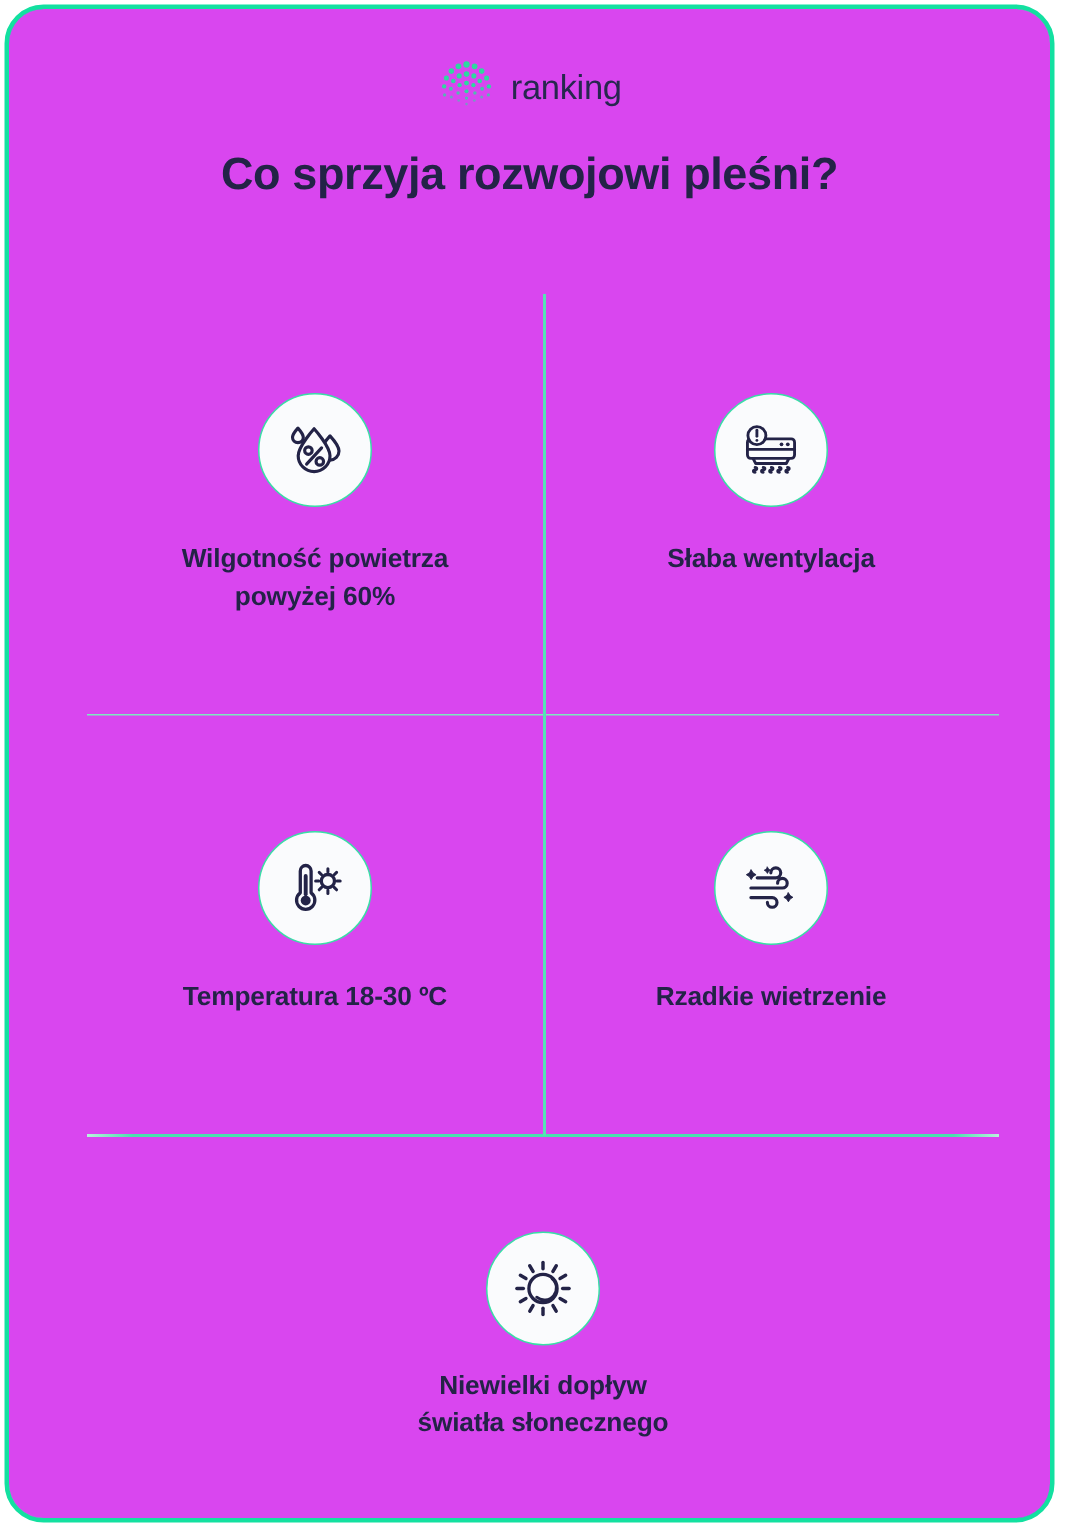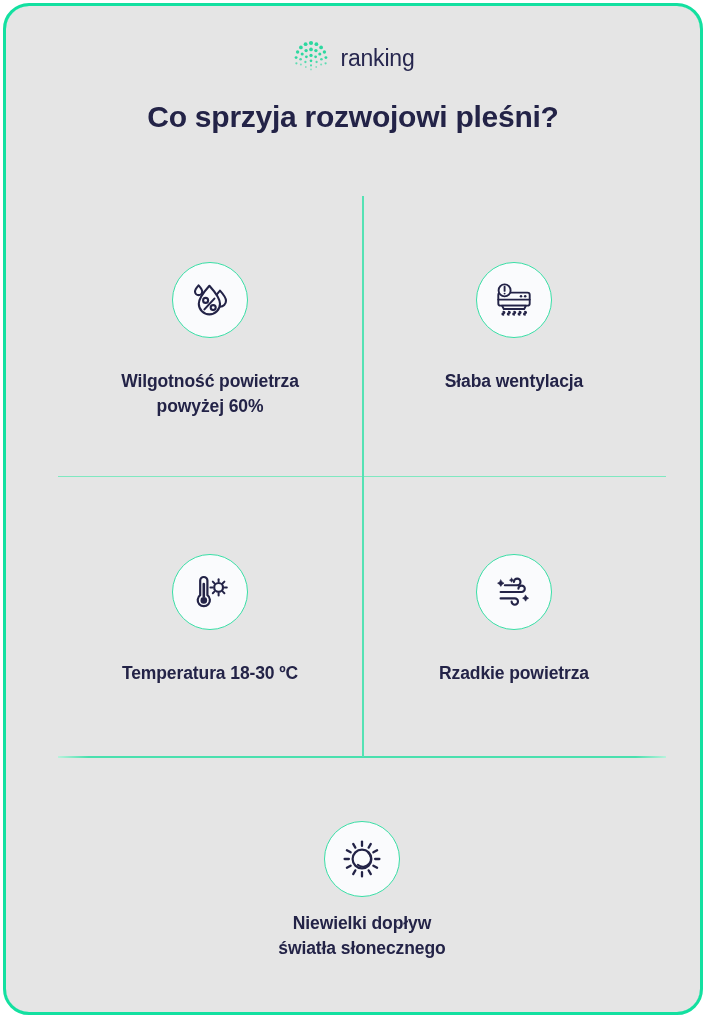--- a/index.html
+++ b/index.html
@@ -15,21 +15,21 @@
   }
 
   
   #infographic-card {
     position: absolute;
     left: 3px;
     top: 3px;
     width: 700px;   
     height: 1012px;
     box-sizing: border-box;
-    background: #e5e5e5;
+    background: #d946ef;
     border: 3px solid #13e0a0;
     border-radius: 26px;
     overflow: hidden;
   }
   #card-gradient-border {
     position: absolute;
     inset: -3px;
     border-radius: 26px;
     padding: 3px;
     background: linear-gradient(135deg, #00f0a8 0%, #2fe3a4 25%, #49e8b2 55%, #12dd9c 100%);
@@ -113,21 +113,21 @@
     border-color: #39dfa6;
     background: #fafbfd;
     display: flex;
     align-items: center;
     justify-content: center;
     box-sizing: border-box;
   }
   .icon-circle svg { display: block; }
 
   .feature-label {
-    margin-top: 31px;
+    margin-top: 22px;
     text-align: center;
     font-size: 17.5px;
     font-weight: 700;
     color: #232347;
     line-height: 1.45;
     letter-spacing: -0.1px;
     white-space: pre-line;
   }
   #cell-sunlight .feature-label { margin-top: 14px; }
 </style>
@@ -269,21 +269,21 @@
           <path d="M9.6 23.0h21.0a3.2 3.2 0 1 0 -3.2 -3.2"></path>
 
           <path d="M9.6 29.4h14.2a3.2 3.2 0 1 1 -3.2 3.2"></path>
 
           <path d="M9.8 10.9l1.25 2.0 2.0 1.25 -2.0 1.25 -1.25 2.0 -1.25 -2.0 -2.0 -1.25 2.0 -1.25z" fill="#232347" stroke-width="0.6"></path>
           <path d="M34.6 26.2l1.15 1.85 1.85 1.15 -1.85 1.15 -1.15 1.85 -1.15 -1.85 -1.85 -1.15 1.85 -1.15z" fill="#232347" stroke-width="0.6"></path>
           <path d="M20.6 9.0l0.8 1.35 1.35 0.8 -1.35 0.8 -0.8 1.35 -0.8 -1.35 -1.35 -0.8 1.35 -0.8z" fill="#232347" stroke-width="0.5"></path>
         </svg>
       </span>
     </div>
-    <div class="feature-label">Rzadkie powietrza</div>
+    <div class="feature-label">Rzadkie wietrzenie</div>
   </div>
 
   <div class="feature-cell" id="cell-sunlight">
     <div class="icon-circle">
       <span>
         <svg width="46" height="46" viewBox="0 0 46 46" fill="none" stroke="#232347" stroke-width="2.2" stroke-linecap="round" stroke-linejoin="round">
           <circle cx="23" cy="23" r="9.4" fill="#fafbfd"></circle>
 
           <path d="M29.0 16.4a8.0 8.0 0 0 1 -10.2 12.4" stroke-width="1.9"></path>
           <g stroke-width="2.3">

